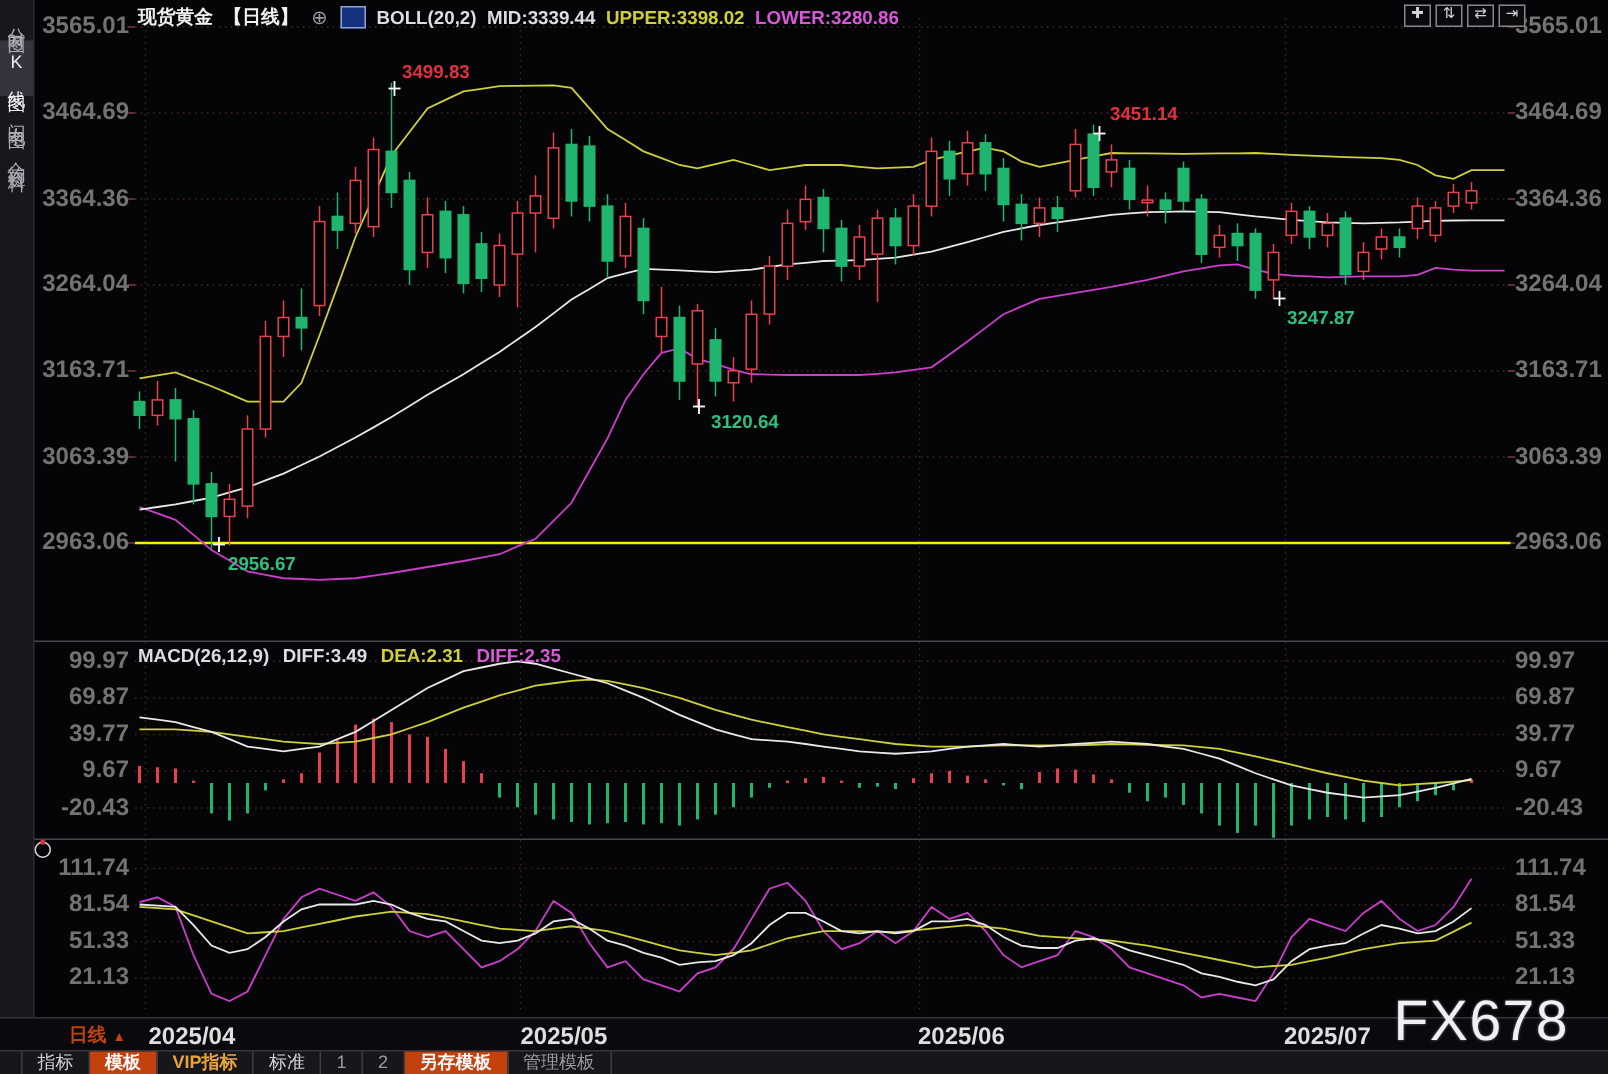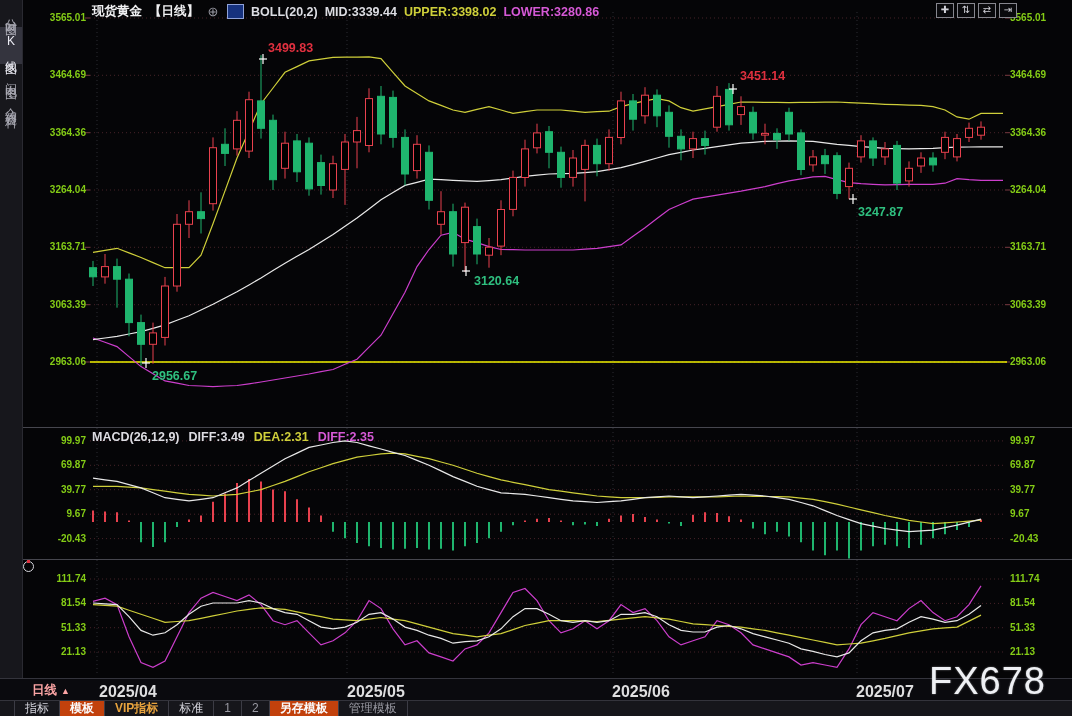--- a/index.html
+++ b/index.html
@@ -18,34 +18,34 @@
              gap:7px;z-index:4;font-size:12.5px;font-weight:bold;white-space:nowrap;}
   .t-white{color:#f0f0f2;} .t-gray{color:#dcdce2;} .t-yellow{color:#cfcf3a;} .t-magenta{color:#d659d6;}
   .mini-icon{display:inline-flex;align-items:center;justify-content:center;width:14px;height:14px;
              color:#9a9aa4;font-size:13px;font-weight:normal;cursor:pointer;}
   .chart-ic{width:15px;height:13px;background:#16327e;border:1px solid #8fa2d8;display:inline-block;}
   
   .top-icons{position:absolute;left:936px;top:3px;display:flex;gap:3px;z-index:4;}
   .icon-box{width:16px;height:13px;border:1px solid #86868e;color:#d2d2da;font-size:10px;
             line-height:12px;text-align:center;cursor:pointer;background:#0a0a0d;}
   
-  .axlab{position:absolute;width:62px;color:#84cc16;font-size:10px;font-weight:bold;
+  .axlab{position:absolute;width:62px;color:#737373;font-size:16px;font-weight:bold;
          line-height:12px;z-index:2;}
   .axlab.l{left:24px;text-align:right;} .axlab.r{left:1010px;text-align:left;}
   
   .panel-header{position:absolute;left:92px;display:flex;gap:9px;z-index:4;font-size:12.5px;
                 font-weight:bold;white-space:nowrap;}
   
   .kdj-icon{position:absolute;left:23px;top:561px;width:9px;height:9px;border:1px solid #d8d8de;
             border-radius:50%;z-index:4;cursor:pointer;}
   .kdj-icon:after{content:"";position:absolute;left:3px;top:-2px;width:3px;height:3px;background:#e0303f;}
   
   .xaxis-row{position:absolute;left:0;top:678px;width:1072px;height:22px;background:#0a0a0e;
              border-top:1px solid #34343c;z-index:3;}
-  .period-btn{position:absolute;left:26px;top:3px;color:#fca5a5;font-size:12.5px;font-weight:bold;
+  .period-btn{position:absolute;left:40px;top:3px;color:#c2410c;font-size:12.5px;font-weight:bold;
               cursor:pointer;padding:0 6px;}
   .period-btn .tri{font-size:9px;margin-left:4px;}
   .month-label{position:absolute;top:4px;color:#dededf;font-size:16px;font-weight:bold;z-index:3;}
   
   .toolbar{position:absolute;left:0;top:700px;width:1072px;height:16px;background:#16161b;
            border-top:1px solid #34343c;display:flex;align-items:stretch;padding-left:14px;
            box-sizing:border-box;z-index:3;}
   .tab{font-size:12px;line-height:15px;padding:0 10px;color:#d3d3db;border-right:1px solid #3c3c45;
        cursor:pointer;white-space:nowrap;}
   .tab:first-child{border-left:1px solid #3c3c45;}

